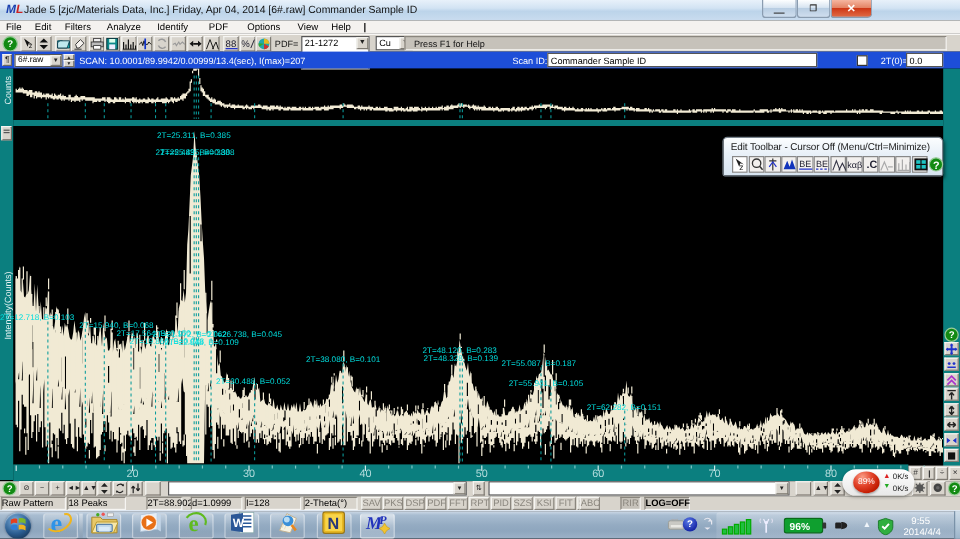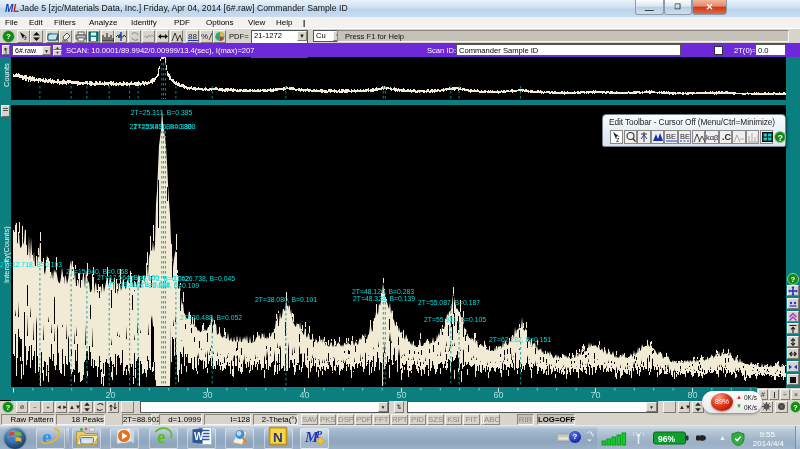--- a/index.html
+++ b/index.html
@@ -10,30 +10,30 @@
 .capbtn{width:28.5px;height:15px;border:1px solid #8a9cb0;border-top:none;background:linear-gradient(#fdfeff,#d7e4f1 45%,#b8cde2 50%,#cfdeee);border-radius:0 0 3px 3px;margin-right:0;position:relative}
 .capbtn.close{width:35px;background:linear-gradient(#f5b6a0,#e48566 45%,#ce3817 50%,#e06a45);border-radius:0 0 4px 3px}
 .capglyph{position:absolute;left:50%;top:50%;transform:translate(-50%,-50%);font-size:9px;color:#333;font-weight:bold}
 
 #menubar{left:0;top:17px;width:800px;height:10.5px;background:#f4f2ef;font-size:8px;color:#000}
 #menubar span{position:absolute;top:0.5px}
 
 #toolbar{left:0;top:27.5px;width:800px;height:15.5px;background:#d8d4cc;border-top:1px solid #fff}
 .tb{position:absolute;top:1px;width:13px;height:13px;background:#d8d4cc;border:1px solid;border-color:#f6f5f2 #7e7a72 #7e7a72 #f6f5f2;font-size:8px;text-align:center;line-height:12px;color:#222}
 
-#scanbar{left:0;top:43px;width:800px;height:14px;background:#6d28d9;color:#fff;font-size:7.6px}
+#scanbar{left:0;top:43px;width:800px;height:14px;background:#1d4ed8;color:#fff;font-size:7.6px}
 .inp{position:absolute;background:#fff;border:1px solid #555;color:#000;font-size:7.6px;padding-left:2px;line-height:10px}
 .vlabel{position:absolute;color:#e8f4f4;font-size:7.5px;transform:rotate(-90deg);transform-origin:left top;white-space:nowrap}
 
 .b3{position:absolute;background:#d8d4cc;border:1px solid;border-color:#f6f5f2 #6e6a62 #6e6a62 #f6f5f2;font-size:8px;color:#222;text-align:center}
 
 #zoomrow{left:0;top:400.5px;width:800px;height:13px;background:#d8d4cc}
 
 #statusbar{left:0;top:413.5px;width:800px;height:11.5px;background:#d8d4cc;font-size:7.8px;color:#000}
-.scell{position:absolute;top:0.5px;height:10.5px;border:1px solid;border-color:#8a867e #f6f5f2 #f6f5f2 #8a867e;text-align:right;line-height:10px}
+.scell{position:absolute;top:0.5px;height:10.5px;border:1px solid;border-color:#8a867e #f6f5f2 #f6f5f2 #8a867e;text-align:left;line-height:10px}
 .sbtn{position:absolute;top:0.5px;height:10.5px;width:17px;border:1px solid;border-color:#f6f5f2 #8a867e #8a867e #f6f5f2;text-align:center;line-height:10px;color:#8a867e;background:#d8d4cc}
 
 #taskbar{left:0;top:425px;width:800px;height:24px;background:linear-gradient(#cfdae7 0%,#a9bdd1 14%,#94abc2 50%,#8ea6be 72%,#9db2c8 100%);border-top:1px solid #dfe8f2}
 .tkbtn{position:absolute;top:1.5px;width:30px;height:21px;border:1px solid rgba(255,255,255,.45);border-radius:2px;background:linear-gradient(rgba(255,255,255,.28),rgba(255,255,255,.06) 50%,rgba(0,0,0,.06))}
 
 #editwin{left:602px;top:113.5px;width:184px;height:33px;background:linear-gradient(#fbfdfe,#e8f0f8 45%,#d8e5f1);border:1px solid #77828c;border-radius:4px 4px 2px 2px;box-shadow:1px 2px 3px rgba(0,0,0,.5)}
 #editwin .title{position:absolute;left:6px;top:2px;font-size:8.3px;color:#1c1c1c;white-space:nowrap;letter-spacing:-0.1px}
 .ebtn{position:absolute;top:15px;width:13.4px;height:14px;background:#f2f0ee;border:1px solid #888;font-size:8px;text-align:center;line-height:13px;color:#223}
 
 #bubble{left:702px;top:391px;width:60px;height:22px;background:linear-gradient(#fefefe,#e8e8e8);border-radius:13px;box-shadow:0 1px 3px rgba(0,0,0,.4);}

